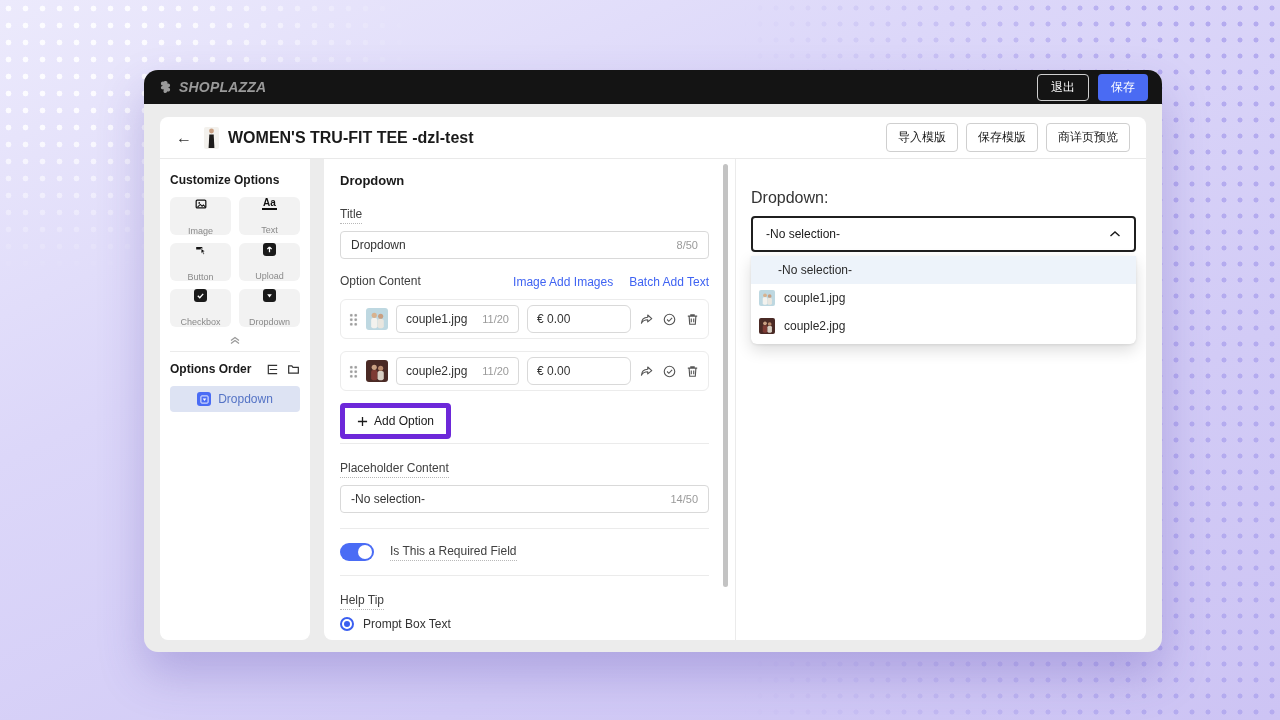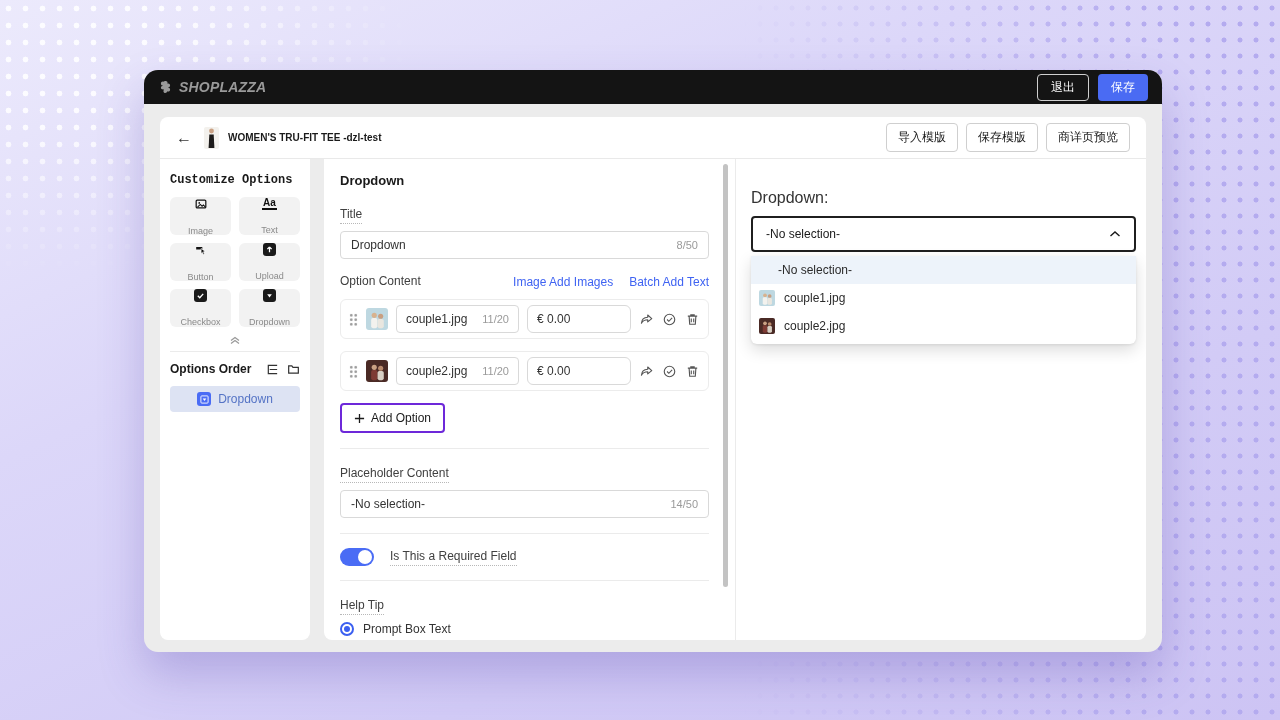--- a/index.html
+++ b/index.html
@@ -51,33 +51,33 @@
   }
   
   .app-body { flex:1; padding:13px 16px 12px; display:flex; flex-direction:column; min-height:0; }
   .page-header {
     background:#fff; border-radius:8px 8px 0 0; height:42px; flex:0 0 42px;
     display:flex; align-items:center; padding:0 16px;
     border-bottom:1px solid #e9e9e9;
   }
   .back-arrow { font-size:16px; color:#333; margin-right:12px; cursor:pointer; line-height:1; }
   .product-thumb { width:15px; height:22px; border-radius:2px; overflow:hidden; margin-right:9px; flex:0 0 auto; }
-  .page-title { font-size:10px; font-weight:bold; color:#1a1a1a; }
+  .page-title { font-size:16px; font-weight:bold; color:#1a1a1a; }
   .header-spacer { flex:1; }
   .hdr-btn {
     background:#fff; border:1px solid #cfcfcf; border-radius:4px; color:#1a1a1a;
     font-size:12px; padding:5px 11px; margin-left:8px; cursor:pointer; font-family:inherit;
   }
   
   .content-row { flex:1; display:flex; min-height:0; }
   .sidebar {
     flex:0 0 150px; width:150px; background:#fff; border-radius:0 0 8px 8px;
     margin-right:14px; padding:12px 8px 10px; overflow:hidden;
   }
-  .sb-title { font-size:12px; font-weight:bold; color:#1a1a1a; margin:2px 2px 10px;font-family:Liberation Mono, monospace; }
+  .sb-title { font-size:12px; font-weight:bold; color:#1a1a1a; margin:2px 2px 10px; }
   .tile-grid { display:grid; grid-template-columns:1fr 1fr; gap:8px; padding:0 2px; }
   .tile {
     background:#f2f2f2; border-radius:6px; height:38px; cursor:pointer;
     display:flex; flex-direction:column; align-items:center; justify-content:center; gap:15px;
   }
   .tile-label { font-size:9px; color:#8a8a8a; }
   .tile-ico { height:14px; display:flex; align-items:center; justify-content:center; }
   .ico-box {
     width:13px; height:13px; background:#1a1a1a; border-radius:3px; color:#fff;
     display:flex; align-items:center; justify-content:center; font-size:9px; line-height:1;
@@ -143,22 +143,22 @@
   }
   .opt-name input { border:none; outline:none; flex:1; min-width:0; font-size:12px; color:#333; font-family:inherit; }
   .opt-price {
     flex:0 0 104px; display:flex; align-items:center; border:1px solid #d9d9d9; border-radius:6px;
     height:28px; padding:0 9px;
   }
   .opt-price input { border:none; outline:none; width:100%; font-size:12px; color:#333; font-family:inherit; }
   .row-ico { color:#555; cursor:pointer; display:flex; flex:0 0 auto; }
   .add-option {
     display:inline-flex; align-items:center; gap:6px; background:#fff;
-    border:2px solid #6d28d9; border-radius:4px; padding:6px 12px; font-size:12px; color:#1a1a1a;
-    cursor:pointer; font-family:inherit; margin-bottom:15px;
+    border:5px solid #6d28d9; border-radius:4px; padding:6px 12px; font-size:12px; color:#1a1a1a;
+    cursor:pointer; font-family:inherit; margin-bottom:4px;
   }
   .divider { border-top:1px solid #ebebeb; margin-bottom:14px; }
   .toggle-row { display:flex; align-items:center; gap:16px; margin-bottom:14px; }
   .toggle {
     width:34px; height:18px; border-radius:9px; background:#4a6cf5; position:relative; cursor:pointer; flex:0 0 34px;
   }
   .toggle::after {
     content:""; position:absolute; right:2px; top:2px; width:14px; height:14px;
     border-radius:50%; background:#fff;
   }

